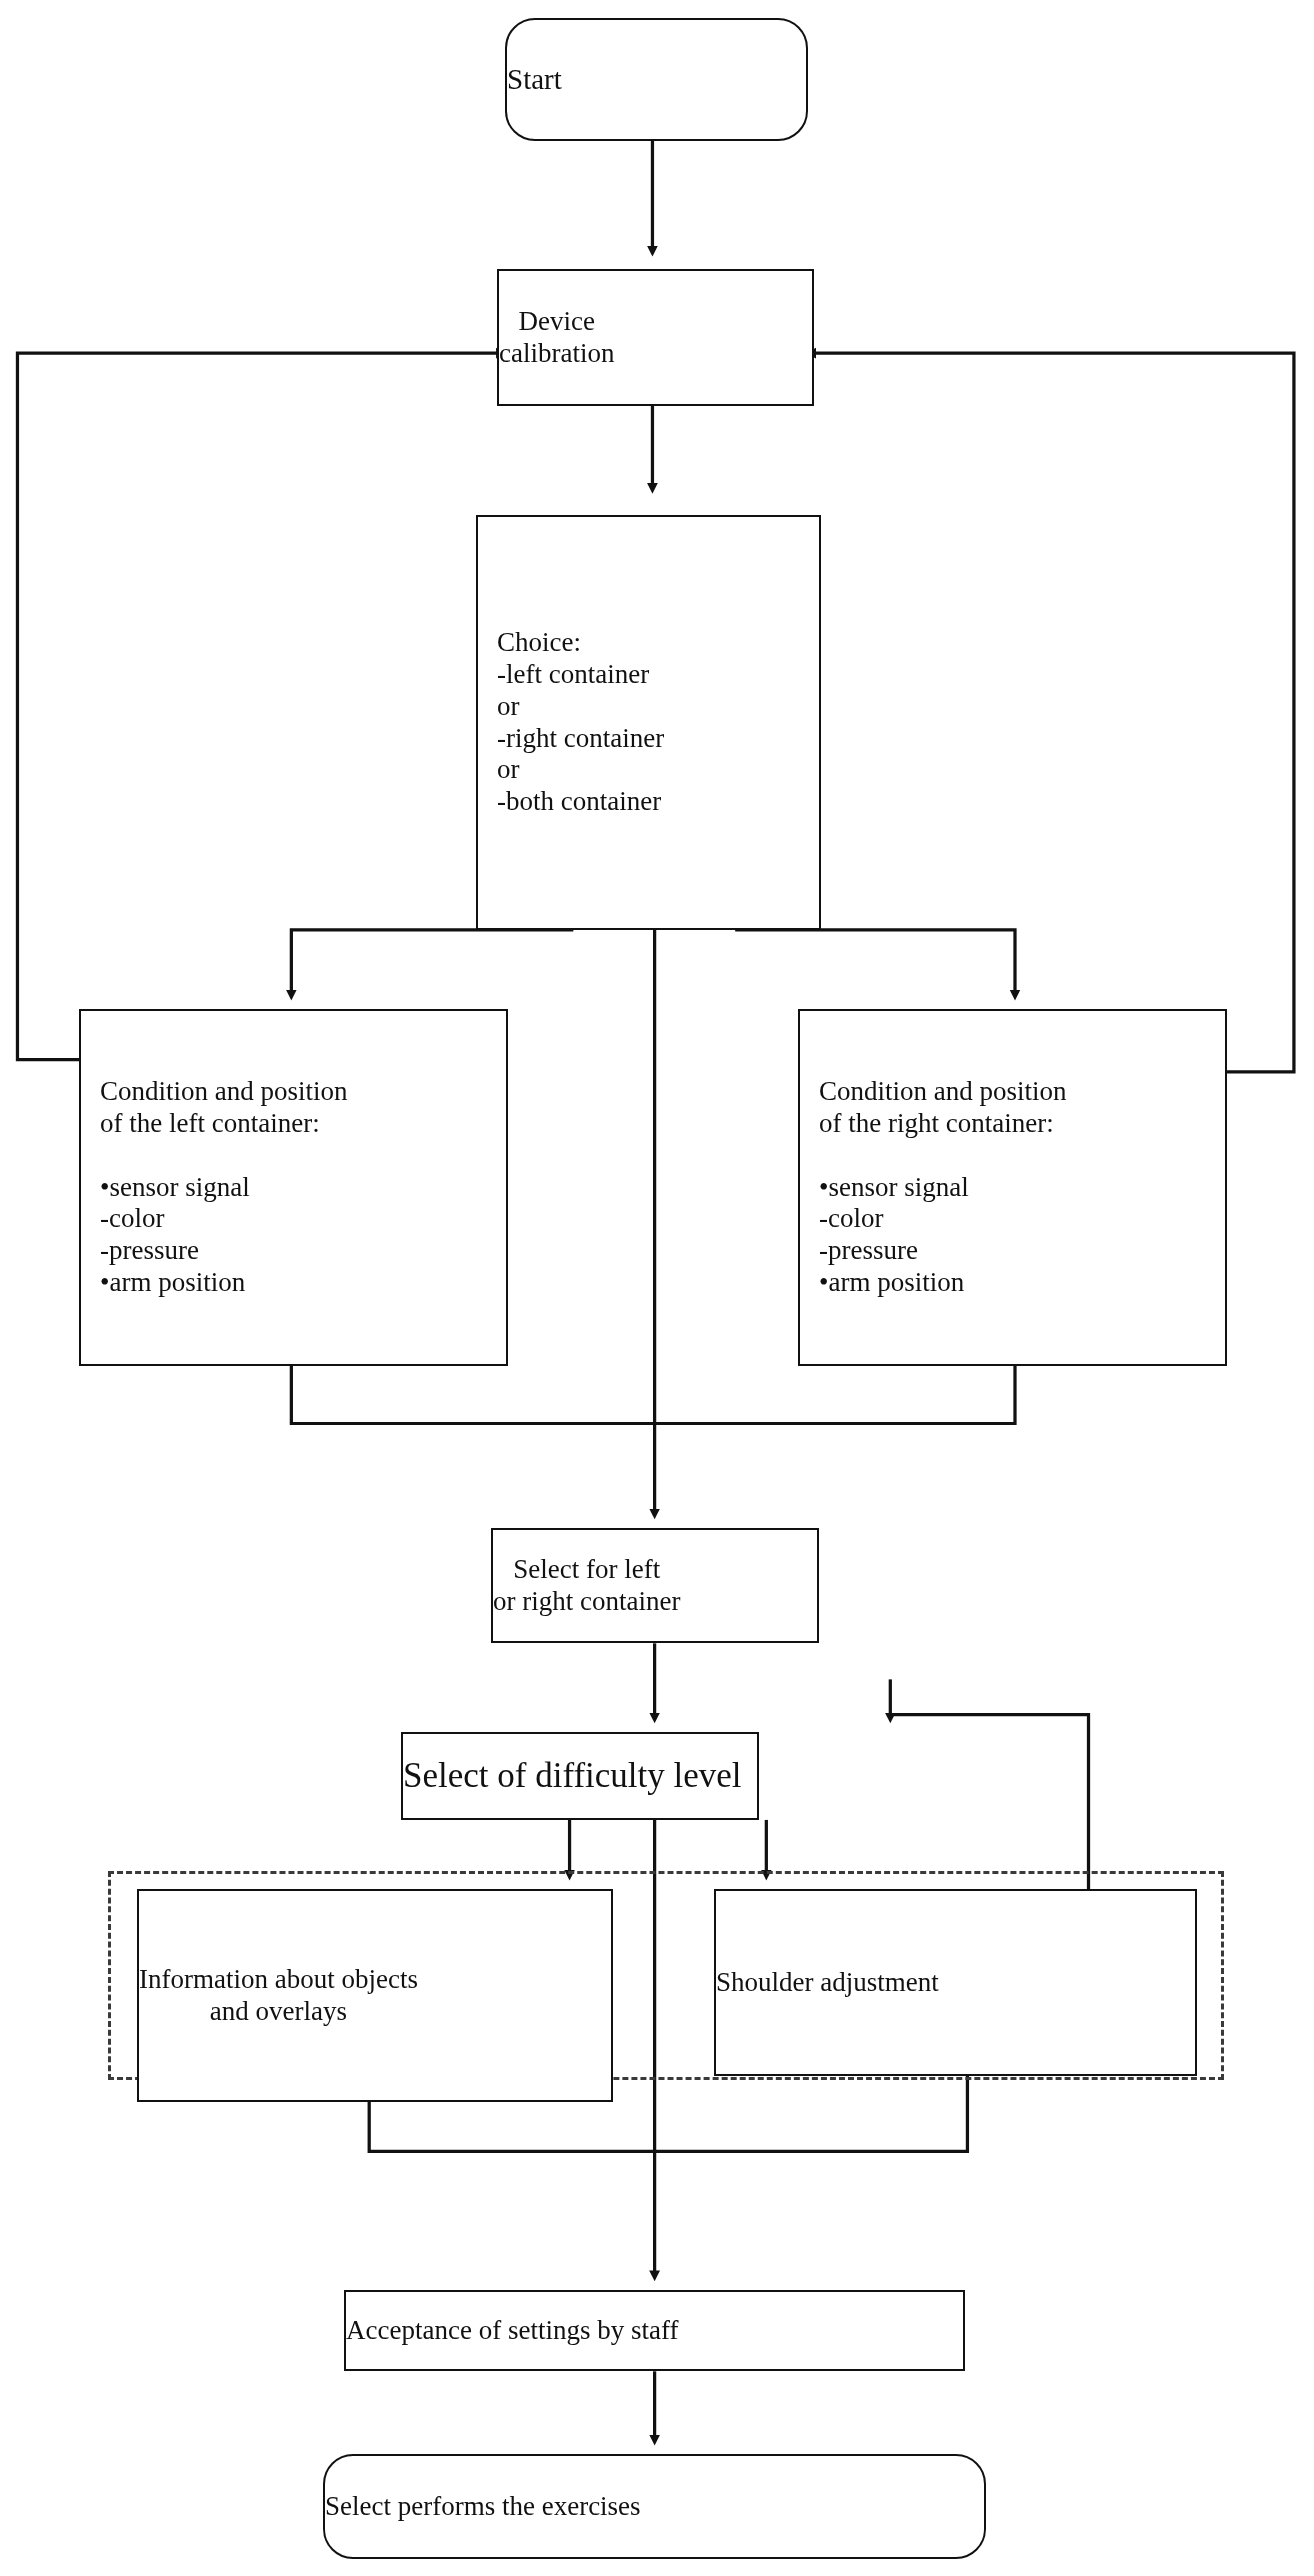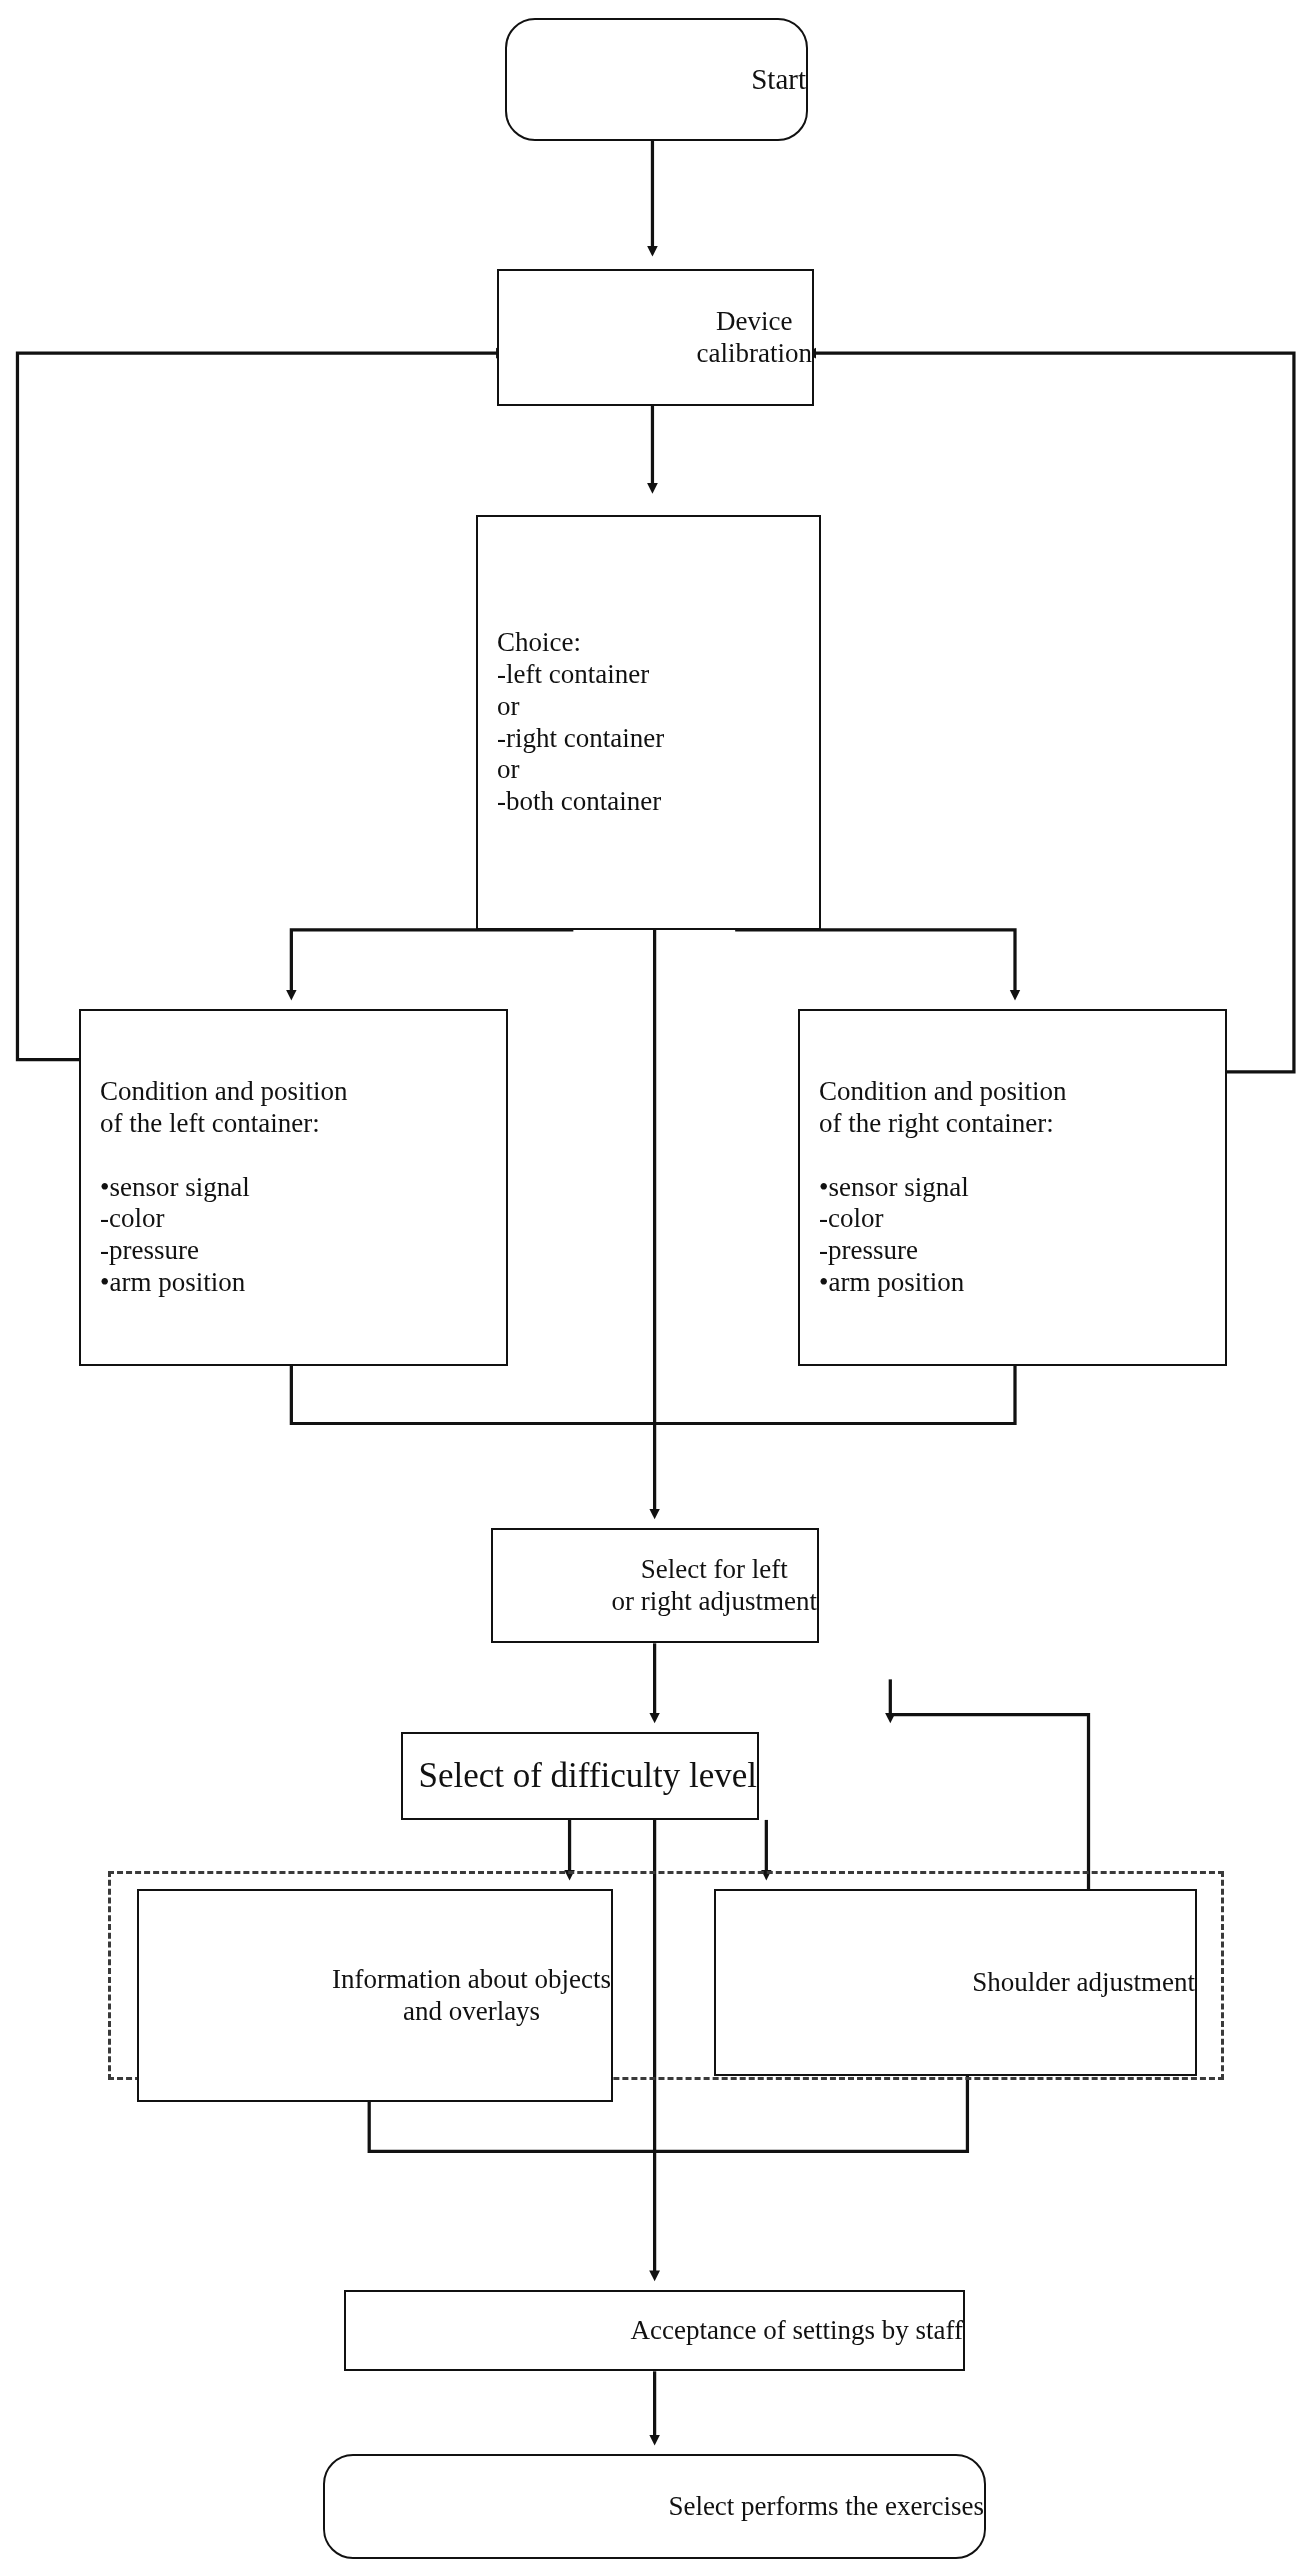--- a/index.html
+++ b/index.html
@@ -1,20 +1,20 @@
 <!DOCTYPE html>
 <html style="font-size:11.5px"><head>
 <meta charset="utf-8">
 <style>
   html,body{margin:0;padding:0;background:#ffffff;}
   body{font-family:"Liberation Serif", serif;}
   #page{position:relative;width:1315px;height:2576px;background:#ffffff;overflow:hidden;}
   #wires{position:absolute;left:0;top:0;width:1315px;height:2576px;}
   .node{position:absolute;box-sizing:border-box;background:#ffffff;border:2.2px solid #111111;
-        display:flex;align-items:center;justify-content:flex-end;text-align:center;
+        display:flex;align-items:center;justify-content:flex-start;text-align:center;
         color:#111111;line-height:1.18;z-index:3;}
   .rounded{border-radius:30px;}
   .txt{white-space:pre-line;}
   .left-align{justify-content:flex-start;text-align:left;}
   .left-align .txt{padding-left:19px;}
   .group-dash{position:absolute;box-sizing:border-box;border:3.6px dashed #3a3a3a;background:transparent;z-index:1;}
 </style>
 </head>
 <body>
 
@@ -96,21 +96,21 @@
 of the right container:
 
 •sensor signal
  -color
  -pressure
 •arm position</span>
   </div>
 
   <div class="node" style="left:491px;top:1528px;width:328px;height:115px;font-size:27px;">
     <span class="txt">Select for left
-or right adjustment</span>
+or right container</span>
   </div>
 
   <div class="node" style="left:401px;top:1732px;width:358px;height:88px;font-size:35px;">
     <span class="txt">Select of difficulty level</span>
   </div>
 
   <div class="node" style="left:137px;top:1889px;width:476px;height:213px;font-size:27px;">
     <span class="txt">Information about objects
 and overlays</span>
   </div>

